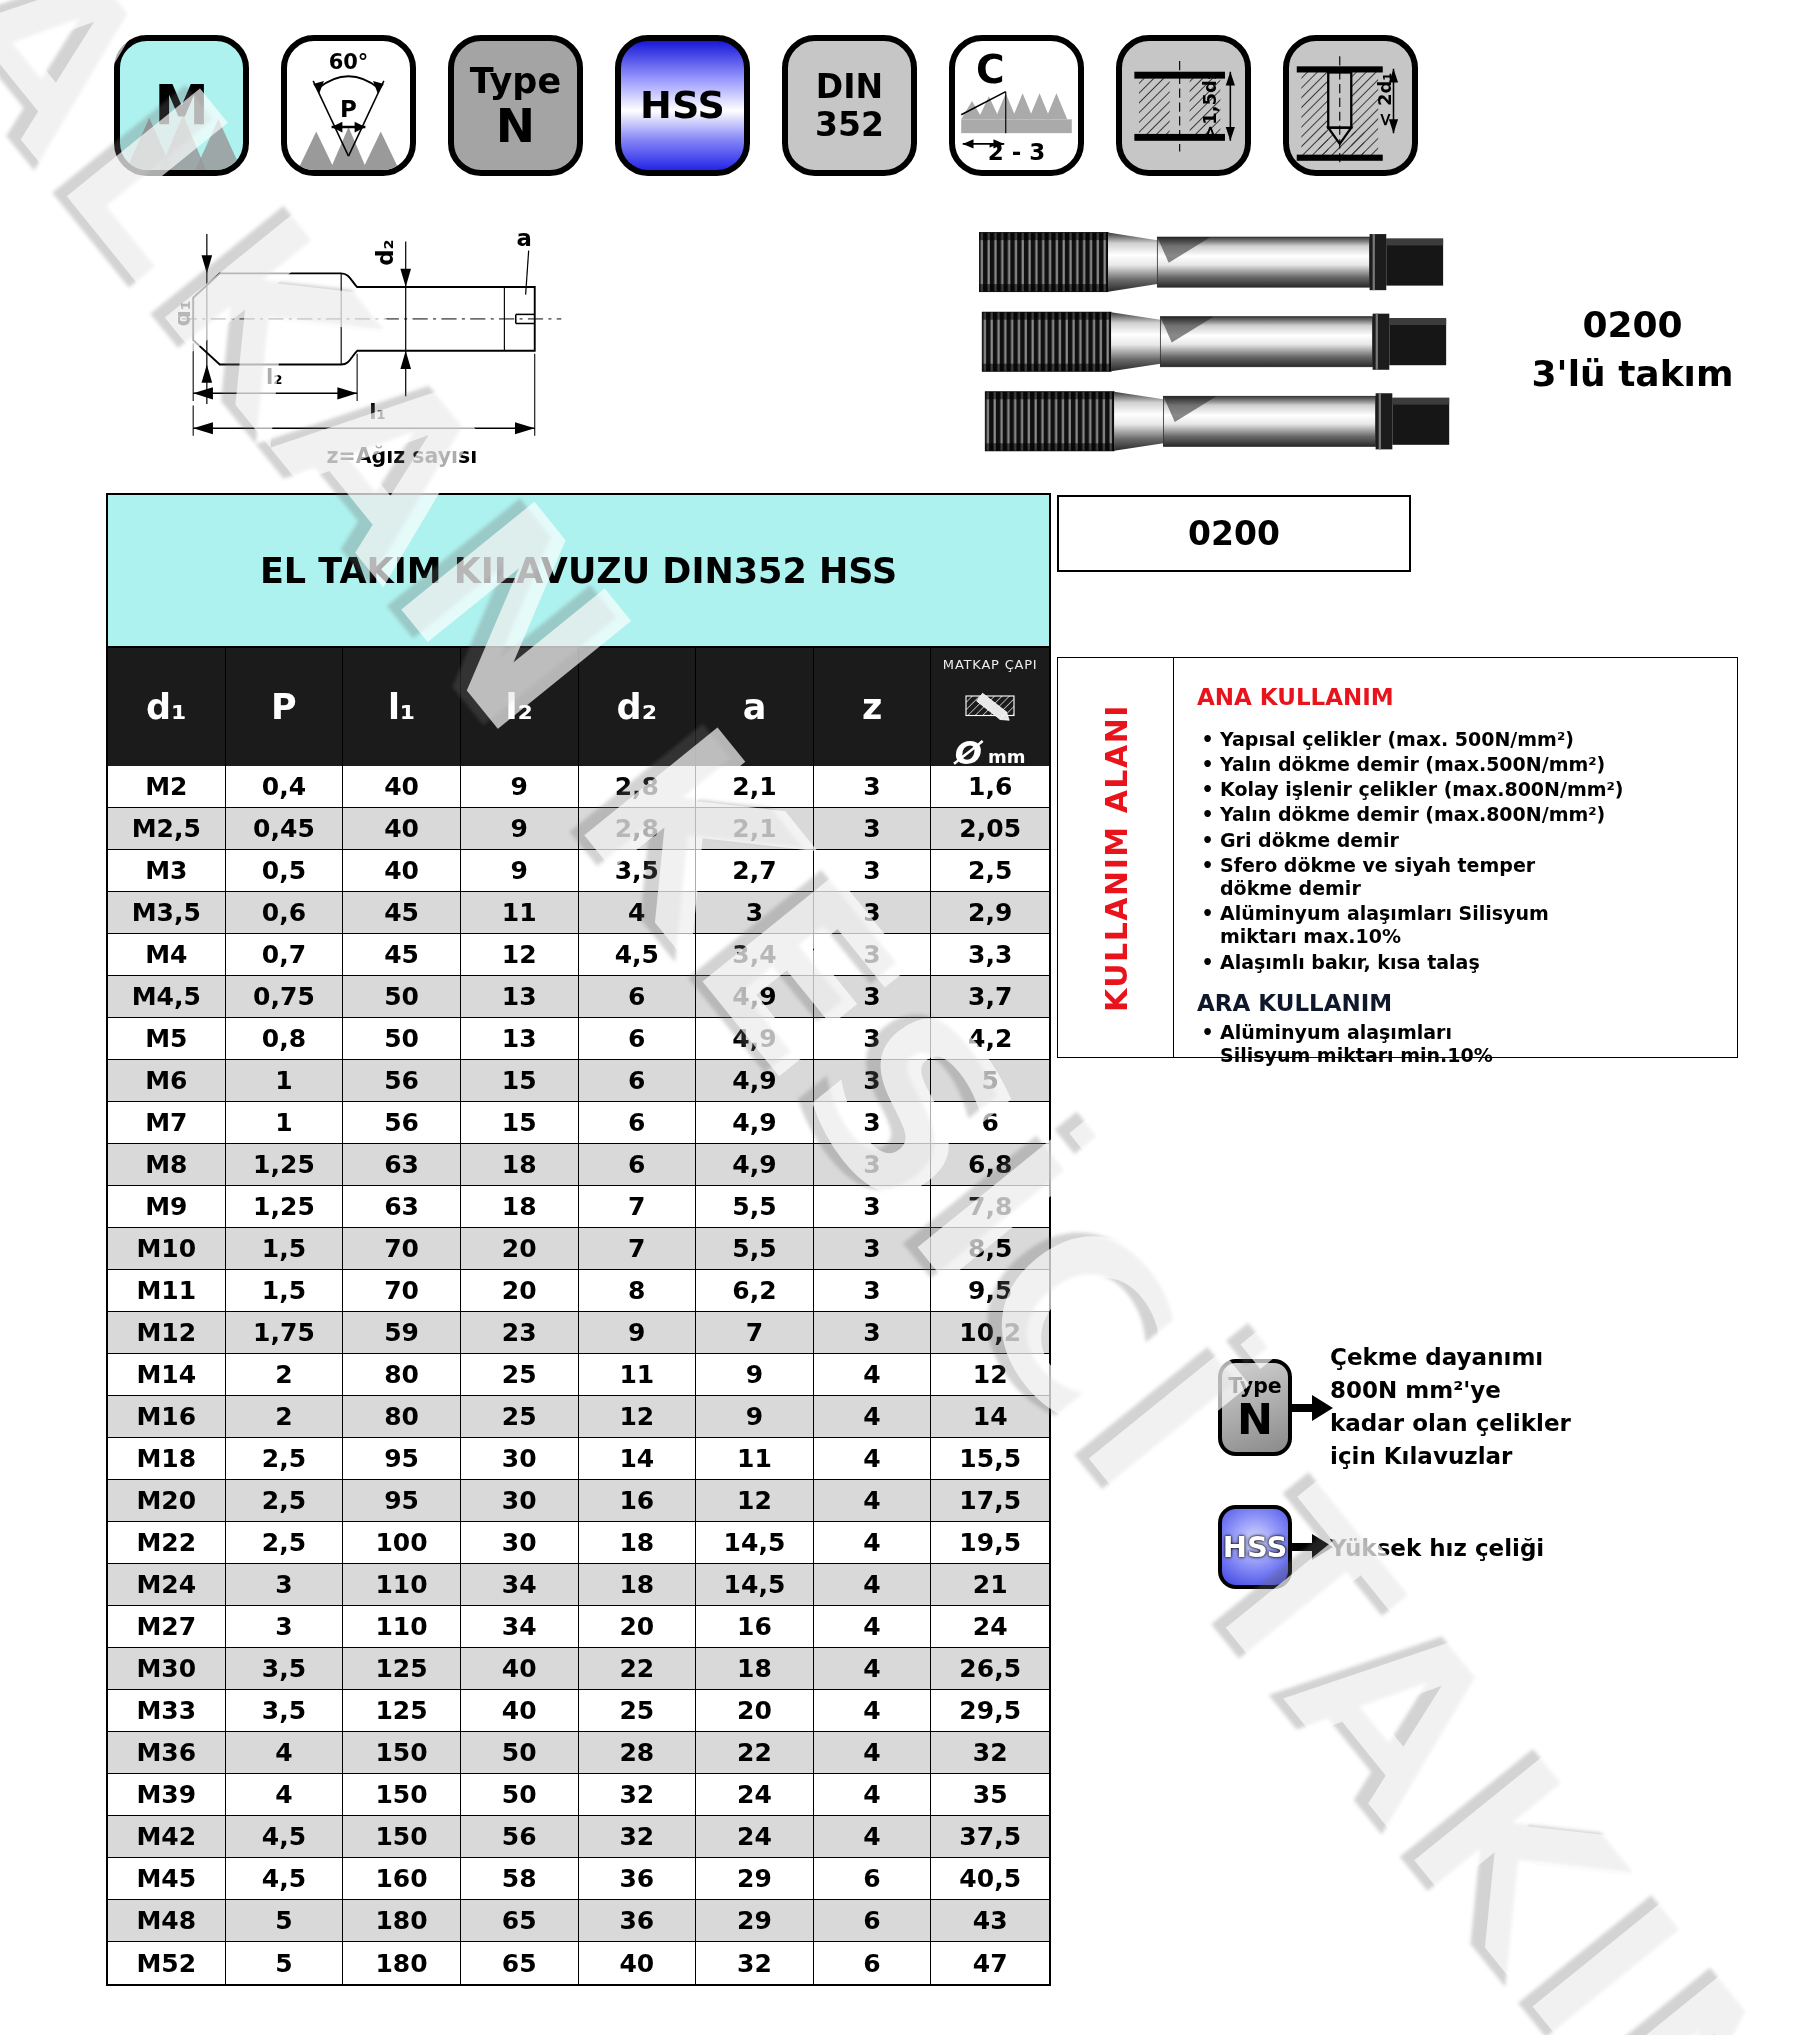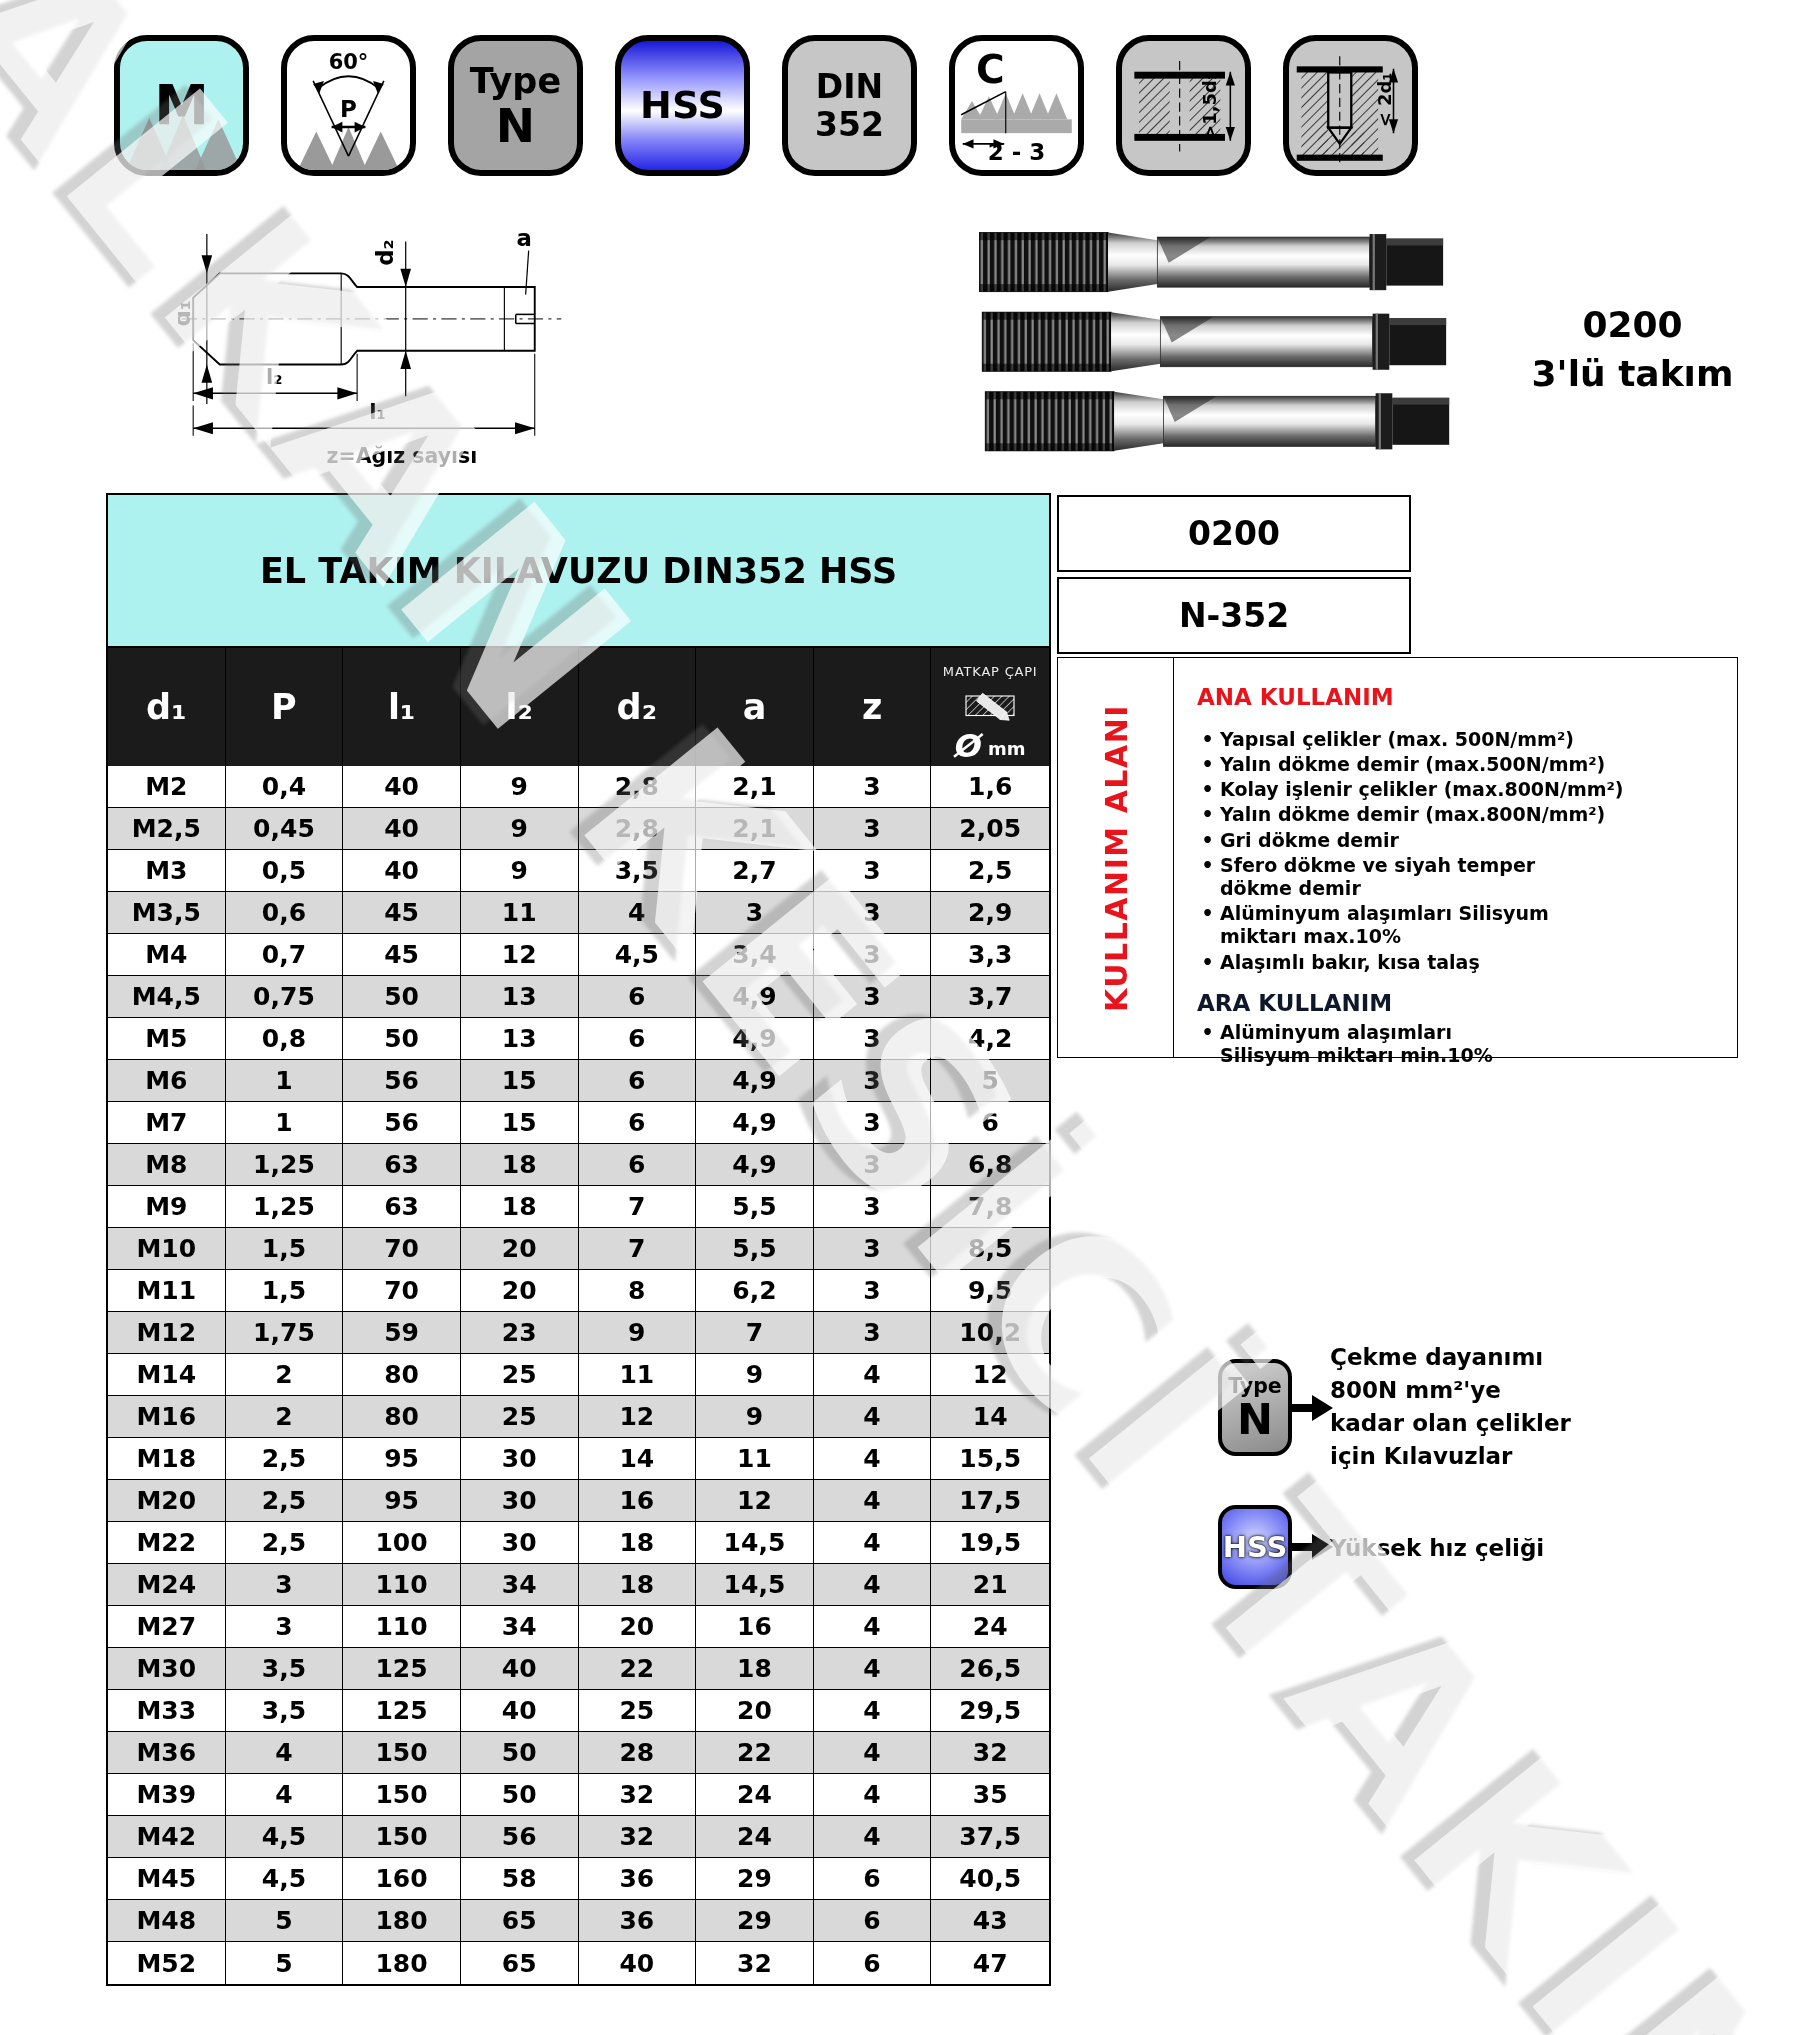--- a/index.html
+++ b/index.html
@@ -30,21 +30,21 @@
              font-size:36px;font-weight:bold;line-height:1.35;}
 
   
   .tablewrap{position:absolute;left:106px;top:493px;width:945px;border:2.3px solid #000;box-sizing:border-box;background:#fff;}
   .ttitle{height:151px;background:#aef2ef;display:flex;align-items:center;justify-content:center;
           font-size:35px;font-weight:bold;border-bottom:2.3px solid #000;letter-spacing:0px;}
   .thead{display:grid;grid-template-columns:repeat(8,1fr);background:#1b1b1b;color:#fff;height:118px;}
   .hcell{display:flex;align-items:center;justify-content:center;font-size:35px;font-weight:bold;
          border-right:1.5px solid #000;box-sizing:border-box;}
   .hcell:last-child{border-right:none;}
-  .drillcell{flex-direction:column;justify-content:center;gap:8px;padding-top:9px;}
+  .drillcell{flex-direction:column;justify-content:center;gap:15px;padding-top:9px;}
   .drill-title{font-size:13px;font-weight:normal;letter-spacing:0.8px;color:#eee;}
   .drill-unit{font-size:18px;font-weight:bold;display:flex;align-items:flex-end;gap:6px;}
   .drill-unit .dia{font-size:32px;font-style:italic;font-weight:bold;line-height:.8;}
   .trow{display:grid;grid-template-columns:repeat(8,1fr);height:42px;background:#fff;border-bottom:1.5px solid #000;box-sizing:border-box;}
   .trow:nth-child(even){background:#d9d9d9;}
   .trow:last-child{border-bottom:none;}
   .tcell{display:flex;align-items:center;justify-content:center;font-size:25px;font-weight:bold;
          border-right:1.5px solid #000;box-sizing:border-box;}
   .tcell:last-child{border-right:none;}
 
@@ -588,21 +588,20 @@
           <div class="tcell">65</div>
           <div class="tcell">40</div>
           <div class="tcell">32</div>
           <div class="tcell">6</div>
           <div class="tcell">47</div>
         </div>
       </div>
   </div>
 
   <div class="codebox" style="top:495px;">0200</div>
-  <div class="codebox" style="top:577px;">N-352</div>
 
   <div class="usage">
     <div class="usage-side">
       <span>KULLANIM ALANI</span>
     </div>
     <div class="usage-body">
       <div class="usage-h">ANA KULLANIM</div>
       <ul id="main-list">
           <li>Yapısal çelikler (max. 500N/mm²)</li>
           <li>Yalın dökme demir  (max.500N/mm²)</li>

